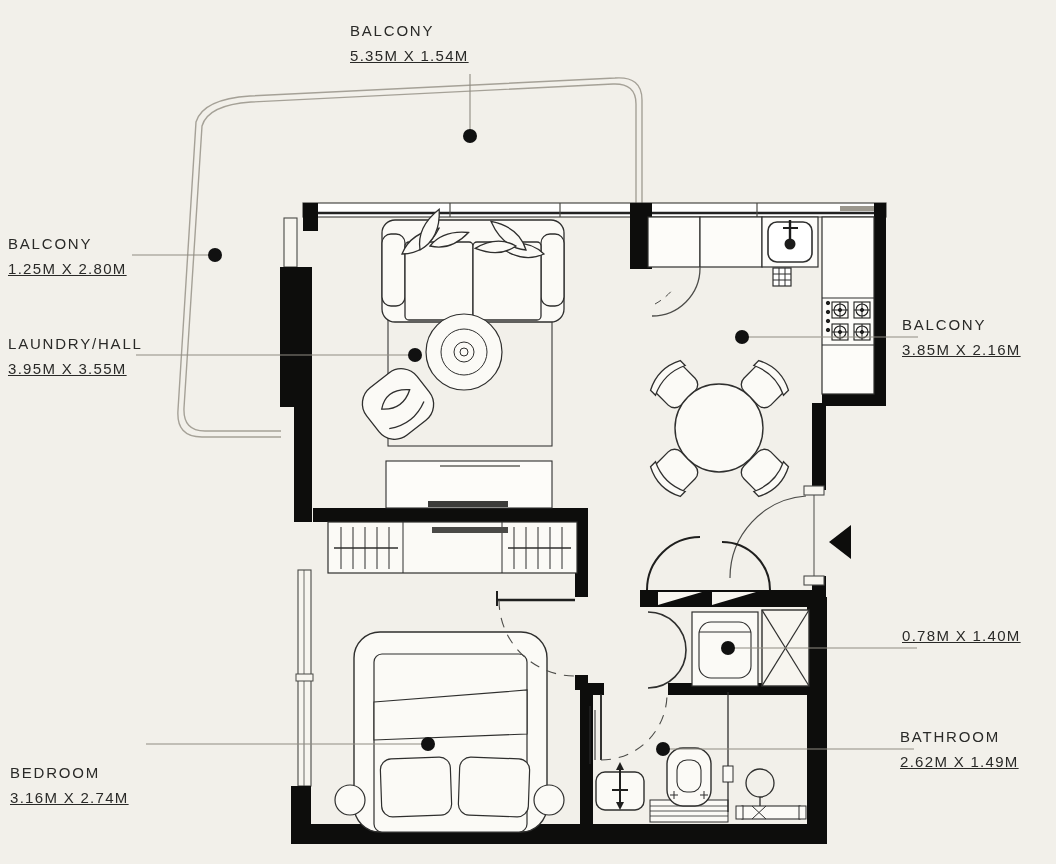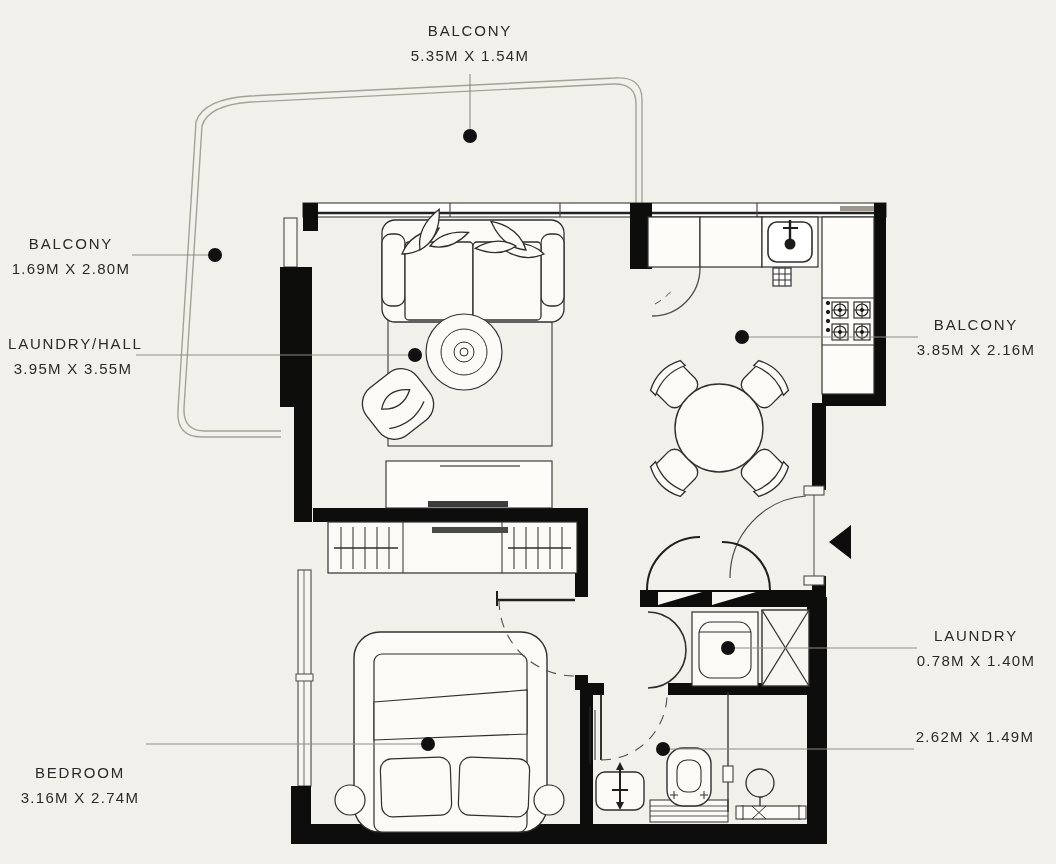--- a/index.html
+++ b/index.html
@@ -2,26 +2,26 @@
 <html><head>
 <meta charset="utf-8">
 <style>
   html,body{margin:0;padding:0;background:#e8e6e0;}
   #stage{
     position:relative;width:1056px;height:864px;background:#f2f0ea;overflow:hidden;
     font-family:"Liberation Sans",sans-serif;
   }
   #plan-svg{position:absolute;left:0;top:0;}
   .lbl{
-    position:absolute;text-align:center;color:#2a2a28;
+    position:absolute;color:#2a2a28;
     font-size:15px;line-height:25px;font-weight:500;letter-spacing:1.8px;
     white-space:nowrap;
   }
   .lbl .room{display:block;}
-  .lbl .dims{display:block;letter-spacing:1.3px;}
+  .lbl .dims{display:block;letter-spacing:1.3px;text-decoration:underline;}
 </style>
 </head>
 <body>
 
 <div id="stage">
 
   <svg id="plan-svg" width="1056" height="864" viewBox="0 0 1056 864">
 
     <g fill="none" stroke="#a5a197" stroke-width="1.4">
       <path d="M 642 205 L 642 100 Q 642 76 615 78 L 250 96 Q 203 99 196 122 L 178 410 Q 176 437 202 437 L 281 437"></path>
@@ -302,39 +302,39 @@
     </g>
   </svg>
 
   <div class="lbl" style="left:350px;top:18px;width:240px">
     <span class="room">BALCONY</span>
     <span class="dims">5.35M X 1.54M</span>
   </div>
 
   <div class="lbl" style="left:8px;top:231px;width:126px">
     <span class="room">BALCONY</span>
-    <span class="dims">1.69M X 2.80M</span>
+    <span class="dims">1.25M X 2.80M</span>
   </div>
 
   <div class="lbl" style="left:8px;top:331px;width:130px">
     <span class="room">LAUNDRY/HALL</span>
     <span class="dims">3.95M X 3.55M</span>
   </div>
 
   <div class="lbl" style="left:902px;top:312px;width:148px">
     <span class="room">BALCONY</span>
     <span class="dims">3.85M X 2.16M</span>
   </div>
 
   <div class="lbl" style="left:902px;top:623px;width:148px">
-    <span class="room">LAUNDRY</span>
     <span class="dims">0.78M X 1.40M</span>
   </div>
 
   <div class="lbl" style="left:900px;top:724px;width:150px">
+    <span class="room">BATHROOM</span>
     <span class="dims">2.62M X 1.49M</span>
   </div>
 
   <div class="lbl" style="left:10px;top:760px;width:140px">
     <span class="room">BEDROOM</span>
     <span class="dims">3.16M X 2.74M</span>
   </div>
 
 </div>
 

